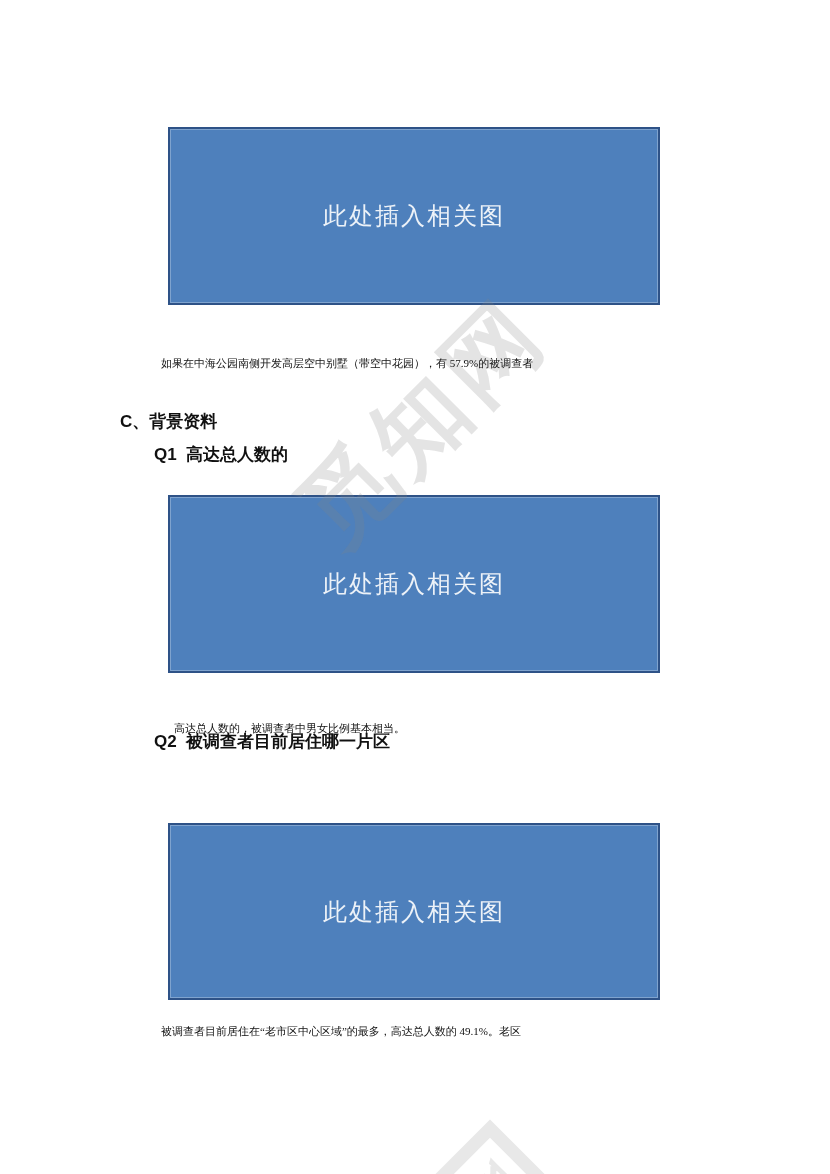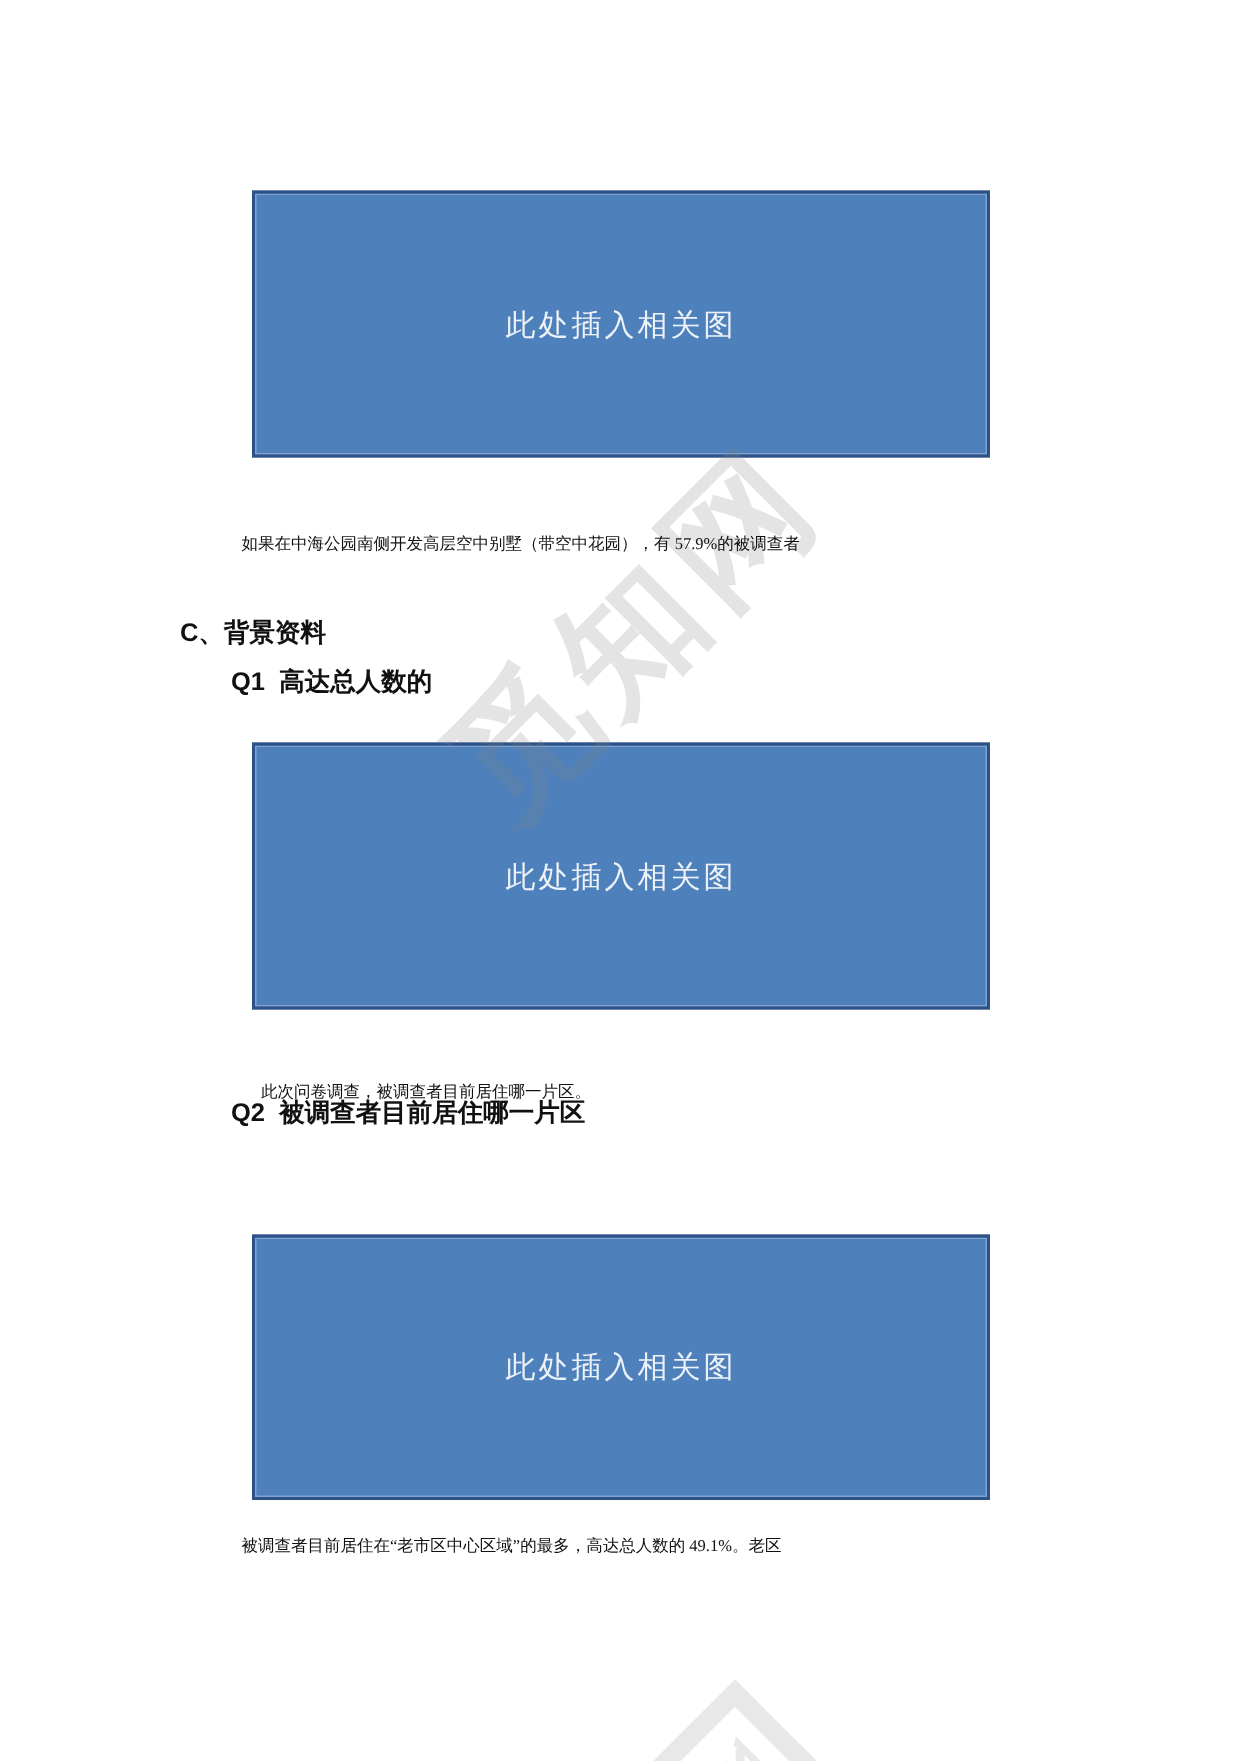--- a/index.html
+++ b/index.html
@@ -23,21 +23,21 @@
     background: #4E80BC;
     border: 2px solid #2E5287;
     box-shadow: inset 0 0 0 1px rgba(255,255,255,0.28);
     display: flex;
     align-items: center;
     justify-content: center;
     z-index: 1;
   }
   .ph-box .ph-label {
     font-family: Liberation Mono, monospace;
-    font-size: 20px;
+    font-size: 24px;
     letter-spacing: 2px;
     color: #EDF2F8;
     white-space: nowrap;
   }
   #box1 { top: 127px; }
   #box2 { top: 495px; }
   #box3 { top: 823px; height: 177px; }
 
   
   .bodytext {
@@ -128,21 +128,21 @@
   </div>
 
   <div class="heading" id="heading-c">C、背景资料</div>
 
   <div class="heading" id="heading-q1">Q1  高达总人数的</div>
 
   <div class="ph-box" id="box2">
     <span class="ph-label">此处插入相关图</span>
   </div>
 
-  <div class="bodytext" id="note-q1">此次问卷调查，被调查者目前居住哪一片区。</div>
+  <div class="bodytext" id="note-q1">高达总人数的，被调查者中男女比例基本相当。</div>
 
   <div class="heading" id="heading-q2">Q2  被调查者目前居住哪一片区</div>
 
   <div class="ph-box" id="box3">
     <span class="ph-label">此处插入相关图</span>
   </div>
 
   <div class="bodytext" id="note-q2">被调查者目前居住在“老市区中心区域”的最多，高达总人数的 49.1%。老区</div>
 
 </div>

